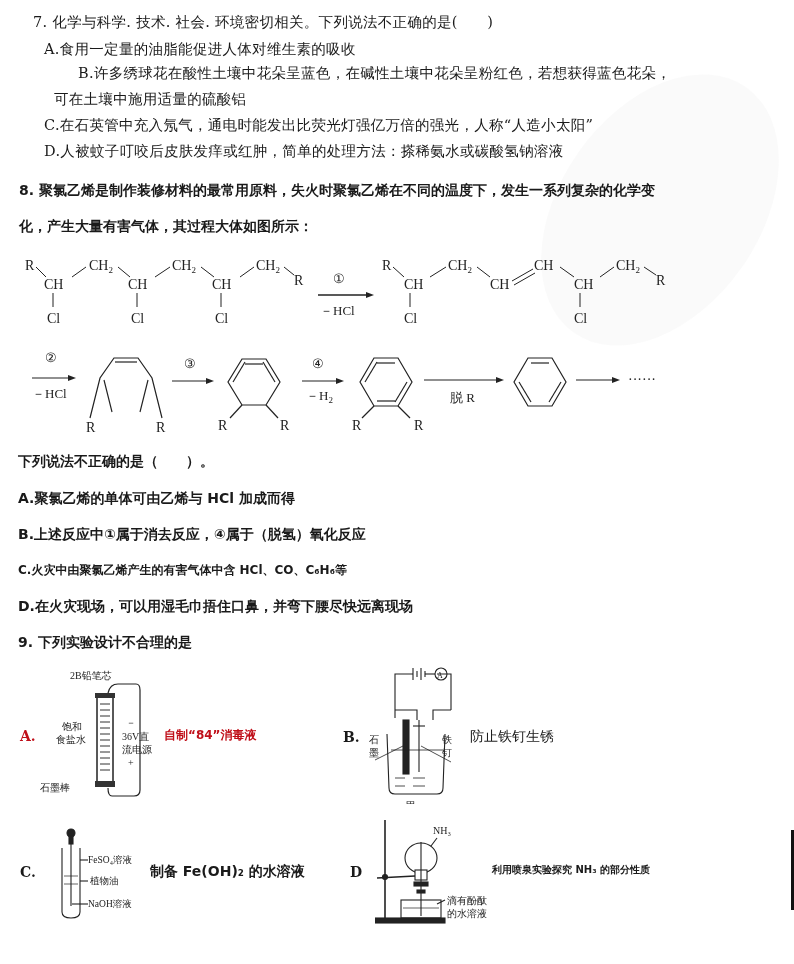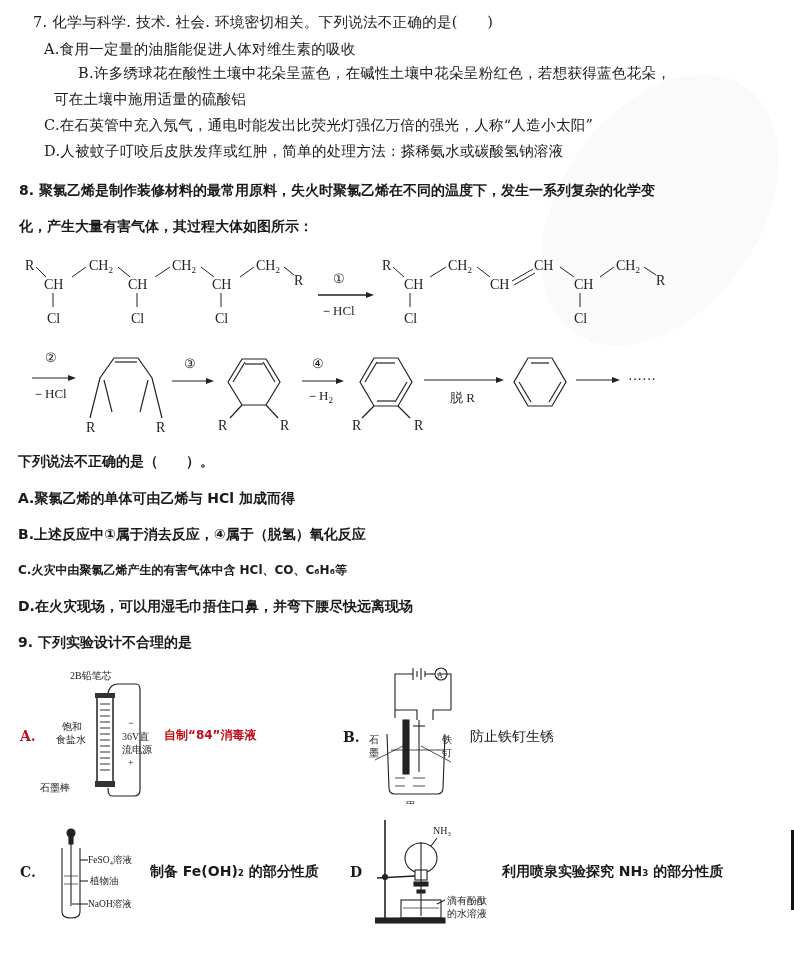--- a/index.html
+++ b/index.html
@@ -227,21 +227,21 @@
     <line x1="6" y1="50" x2="20" y2="50" stroke-width="0.7"></line>
     <line x1="6" y1="58" x2="20" y2="58" stroke-width="0.7"></line>
     <line x1="22" y1="34" x2="30" y2="34"></line>
     <line x1="22" y1="55" x2="30" y2="55"></line>
     <line x1="14" y1="78" x2="30" y2="78"></line>
     <text x="30" y="37" font-size="9.5" stroke="none">FeSO₄溶液</text>
     <text x="32" y="58" font-size="9.5" stroke="none">植物油</text>
     <text x="30" y="81" font-size="9.5" stroke="none">NaOH溶液</text>
   </g>
 </svg>
-<div class="abs bold" style="left:150px;top:863px;font-size:14px;">制备 Fe(OH)₂ 的部分性质</div>
+<div class="abs bold" style="left:150px;top:863px;font-size:14px;">制备 Fe(OH)₂ 的水溶液</div>
 
 <div class="abs bold" style="left:350px;top:864px;font-size:14px;font-family:'DejaVu Serif',serif;">D</div>
 <svg class="abs" style="left:375px;top:818px;" width="120" height="110">
   <g stroke="#222" fill="#222" stroke-width="1.1" font-family="DejaVu Sans">
     <line x1="10" y1="2" x2="10" y2="100" stroke-width="1.6"></line>
     <rect x="0" y="100" width="70" height="5"></rect>
     <line x1="2" y1="60" x2="40" y2="58" stroke-width="1.6"></line>
     <circle cx="10" cy="59" r="2.5"></circle>
     <ellipse cx="46" cy="40" rx="16" ry="15" fill="#fff"></ellipse>
     <rect x="40" y="52" width="12" height="10" fill="#fff"></rect>
@@ -250,13 +250,13 @@
     <rect x="42" y="72" width="8" height="3"></rect>
     <rect x="26" y="82" width="40" height="18" fill="none"></rect>
     <line x1="28" y1="90" x2="64" y2="90" stroke-width="0.7"></line>
     <line x1="56" y1="28" x2="62" y2="20"></line>
     <text x="58" y="16" font-size="10" stroke="none">NH₃</text>
     <line x1="62" y1="86" x2="70" y2="82"></line>
     <text x="72" y="86" font-size="10" stroke="none">滴有酚酞</text>
     <text x="72" y="99" font-size="10" stroke="none">的水溶液</text>
   </g>
 </svg>
-<div class="abs bold" style="left:492px;top:863px;font-size:14px;margin-left:10px;">利用喷泉实验探究 NH₃ 的部分性质</div>
+<div class="abs bold" style="left:492px;top:863px;font-size:10px;">利用喷泉实验探究 NH₃ 的部分性质</div>
 
 </body></html>

